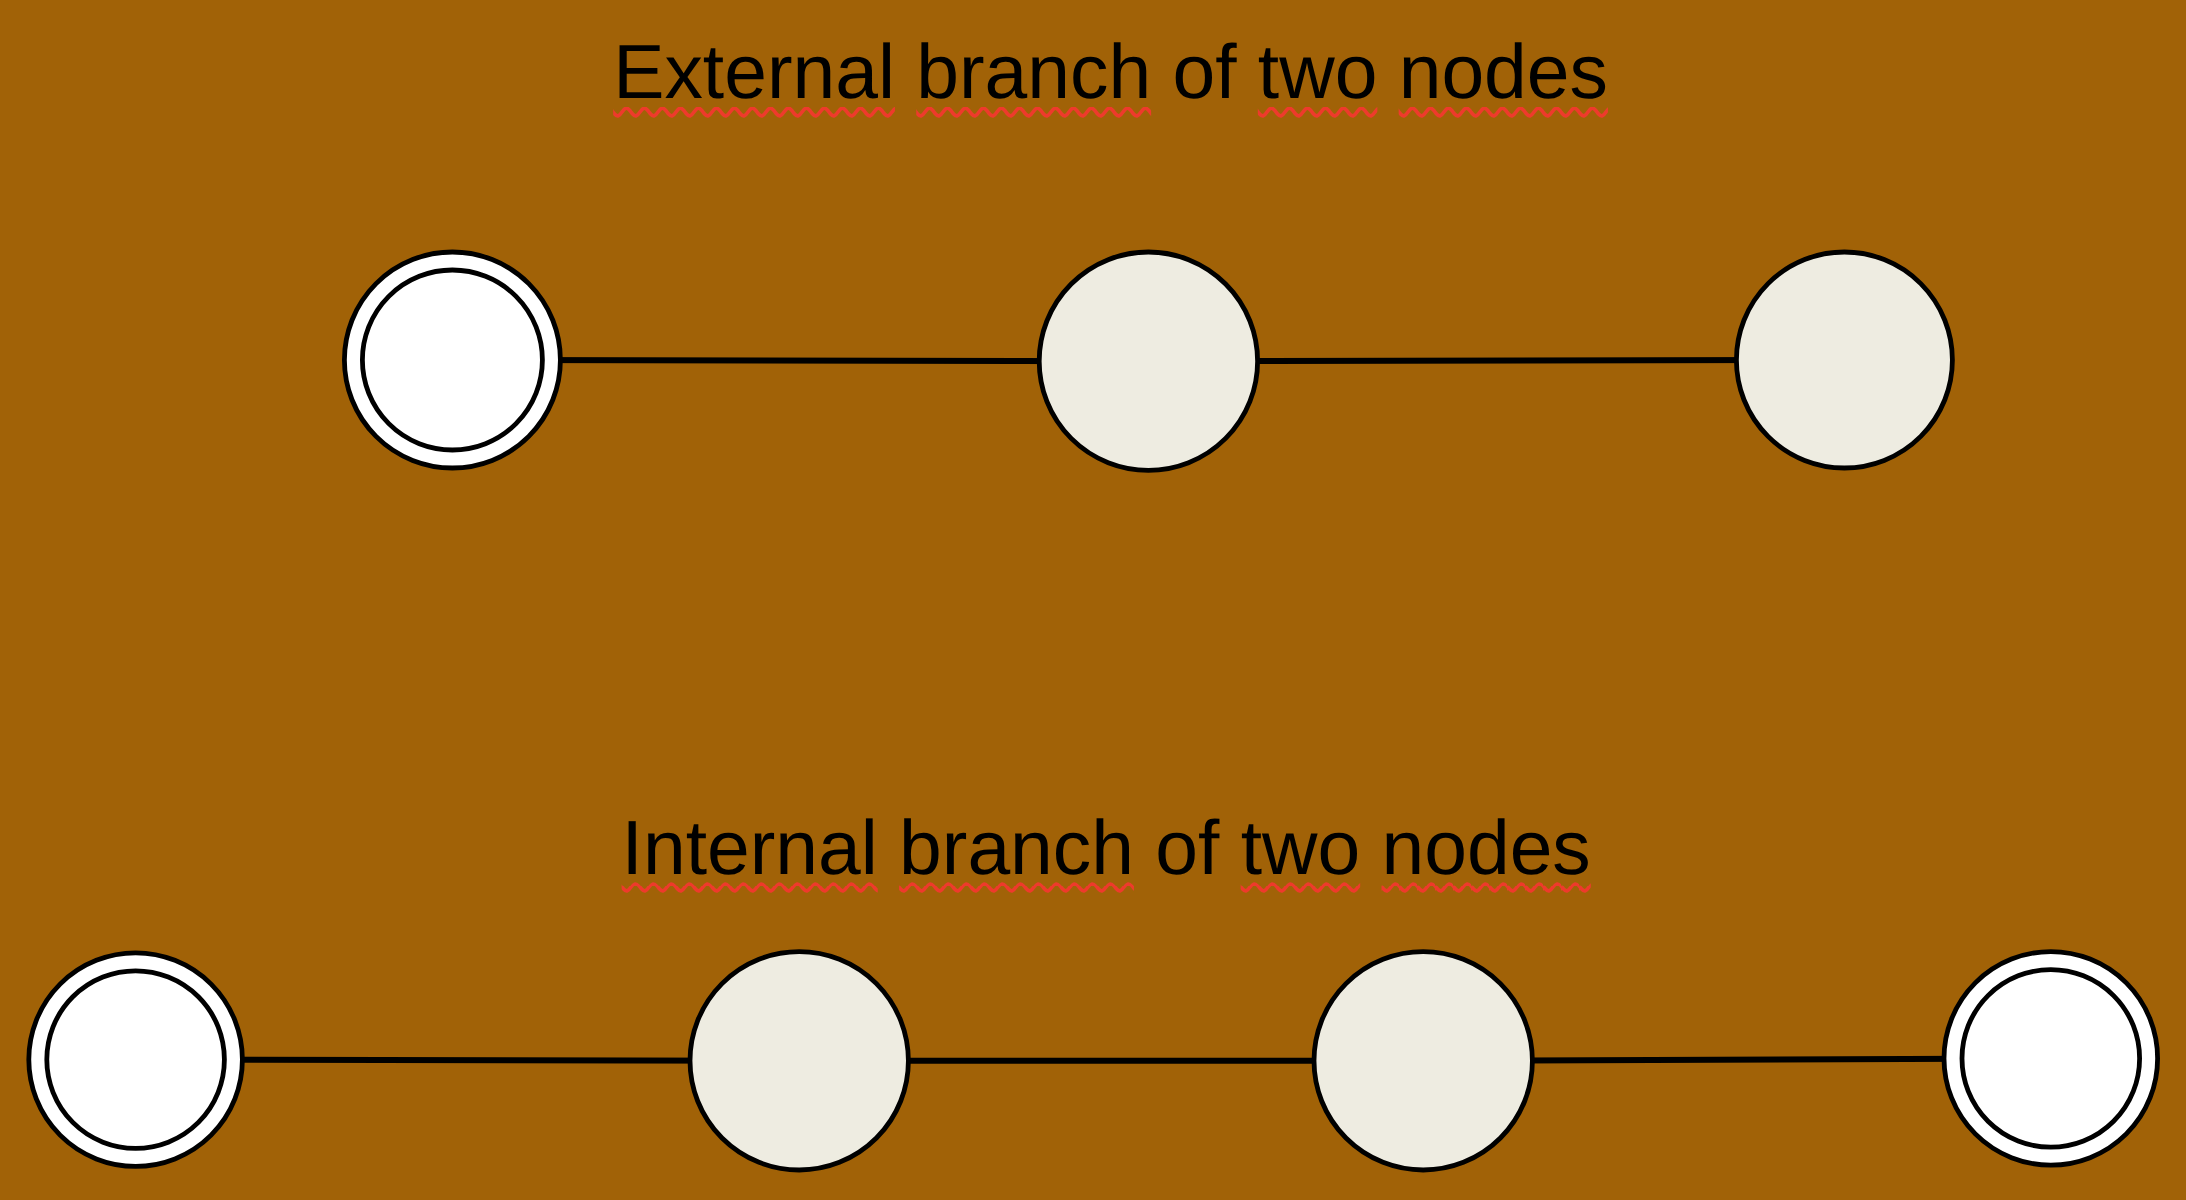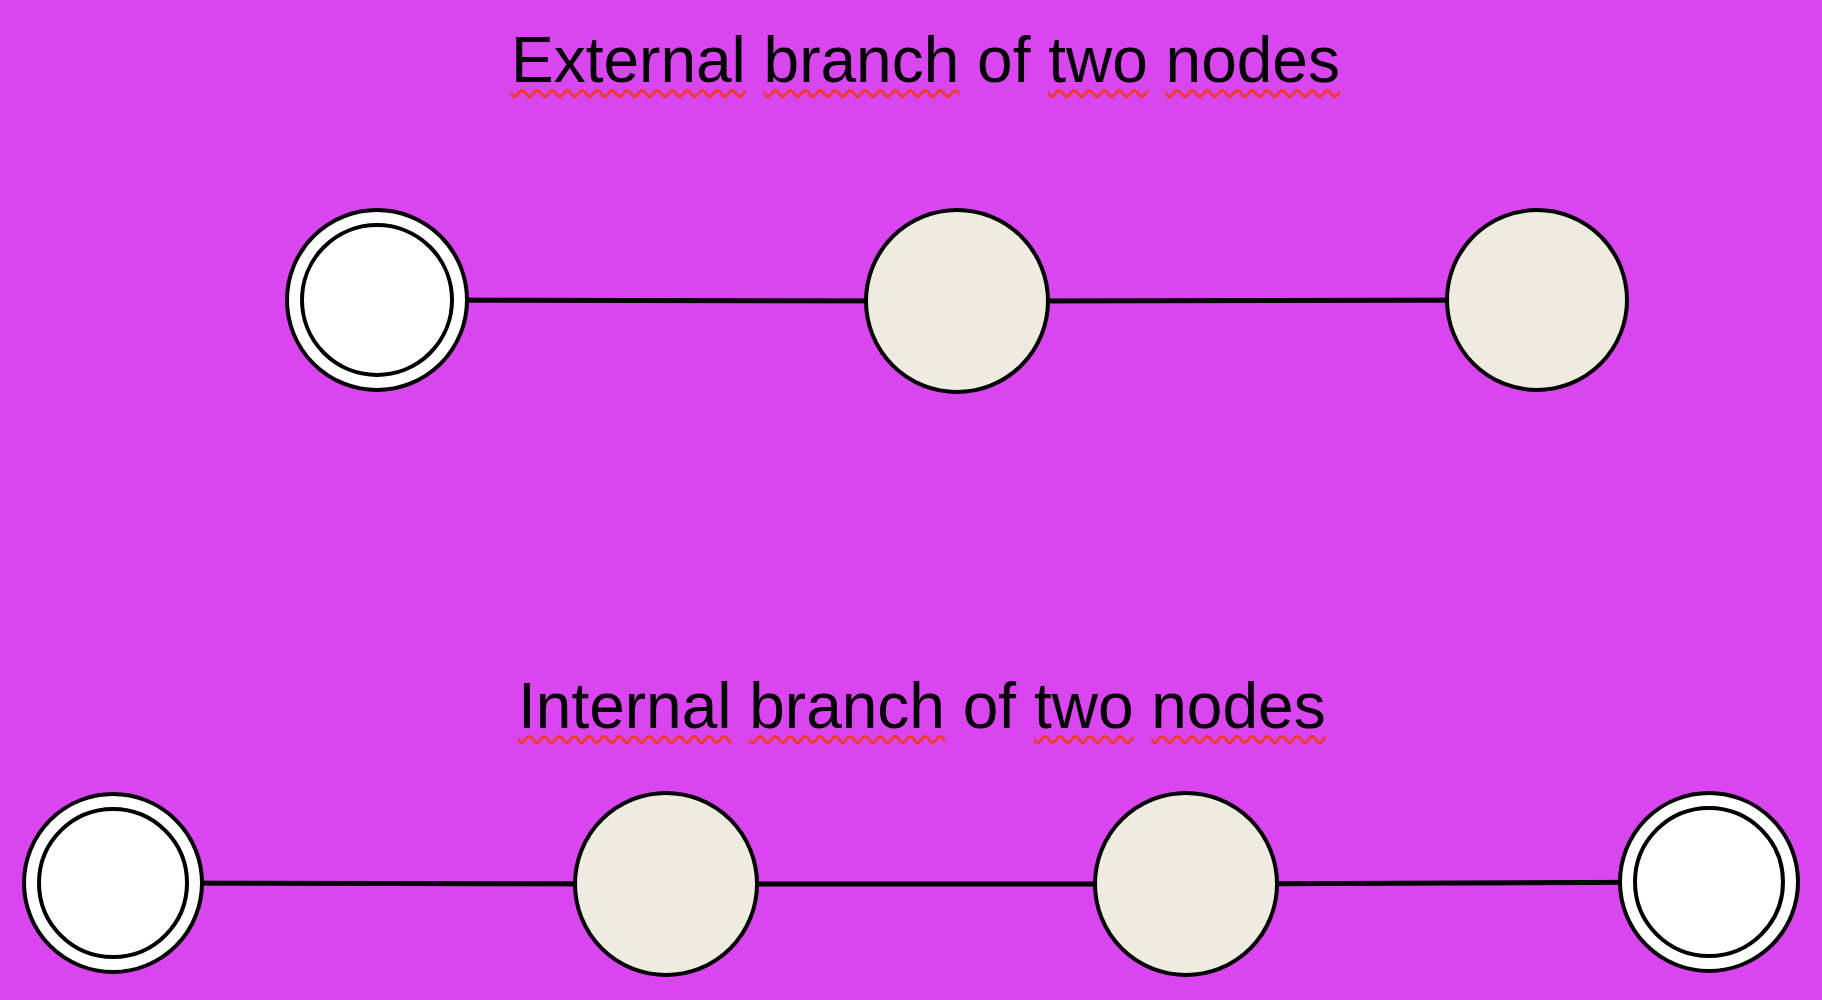--- a/index.html
+++ b/index.html
@@ -4,21 +4,21 @@
 <style>
   html, body {
     margin: 0;
     padding: 0;
     background: #ffffff;
   }
   .page {
     position: relative;
     width: 1822px;
     height: 1000px;
-    background: #d946ef;
+    background: #a16207;
     overflow: hidden;
     font-family: "Liberation Sans", sans-serif;
   }
   svg.canvas {
     position: absolute;
     left: 0;
     top: 0;
   }
   .diagram-title {
     position: absolute;

